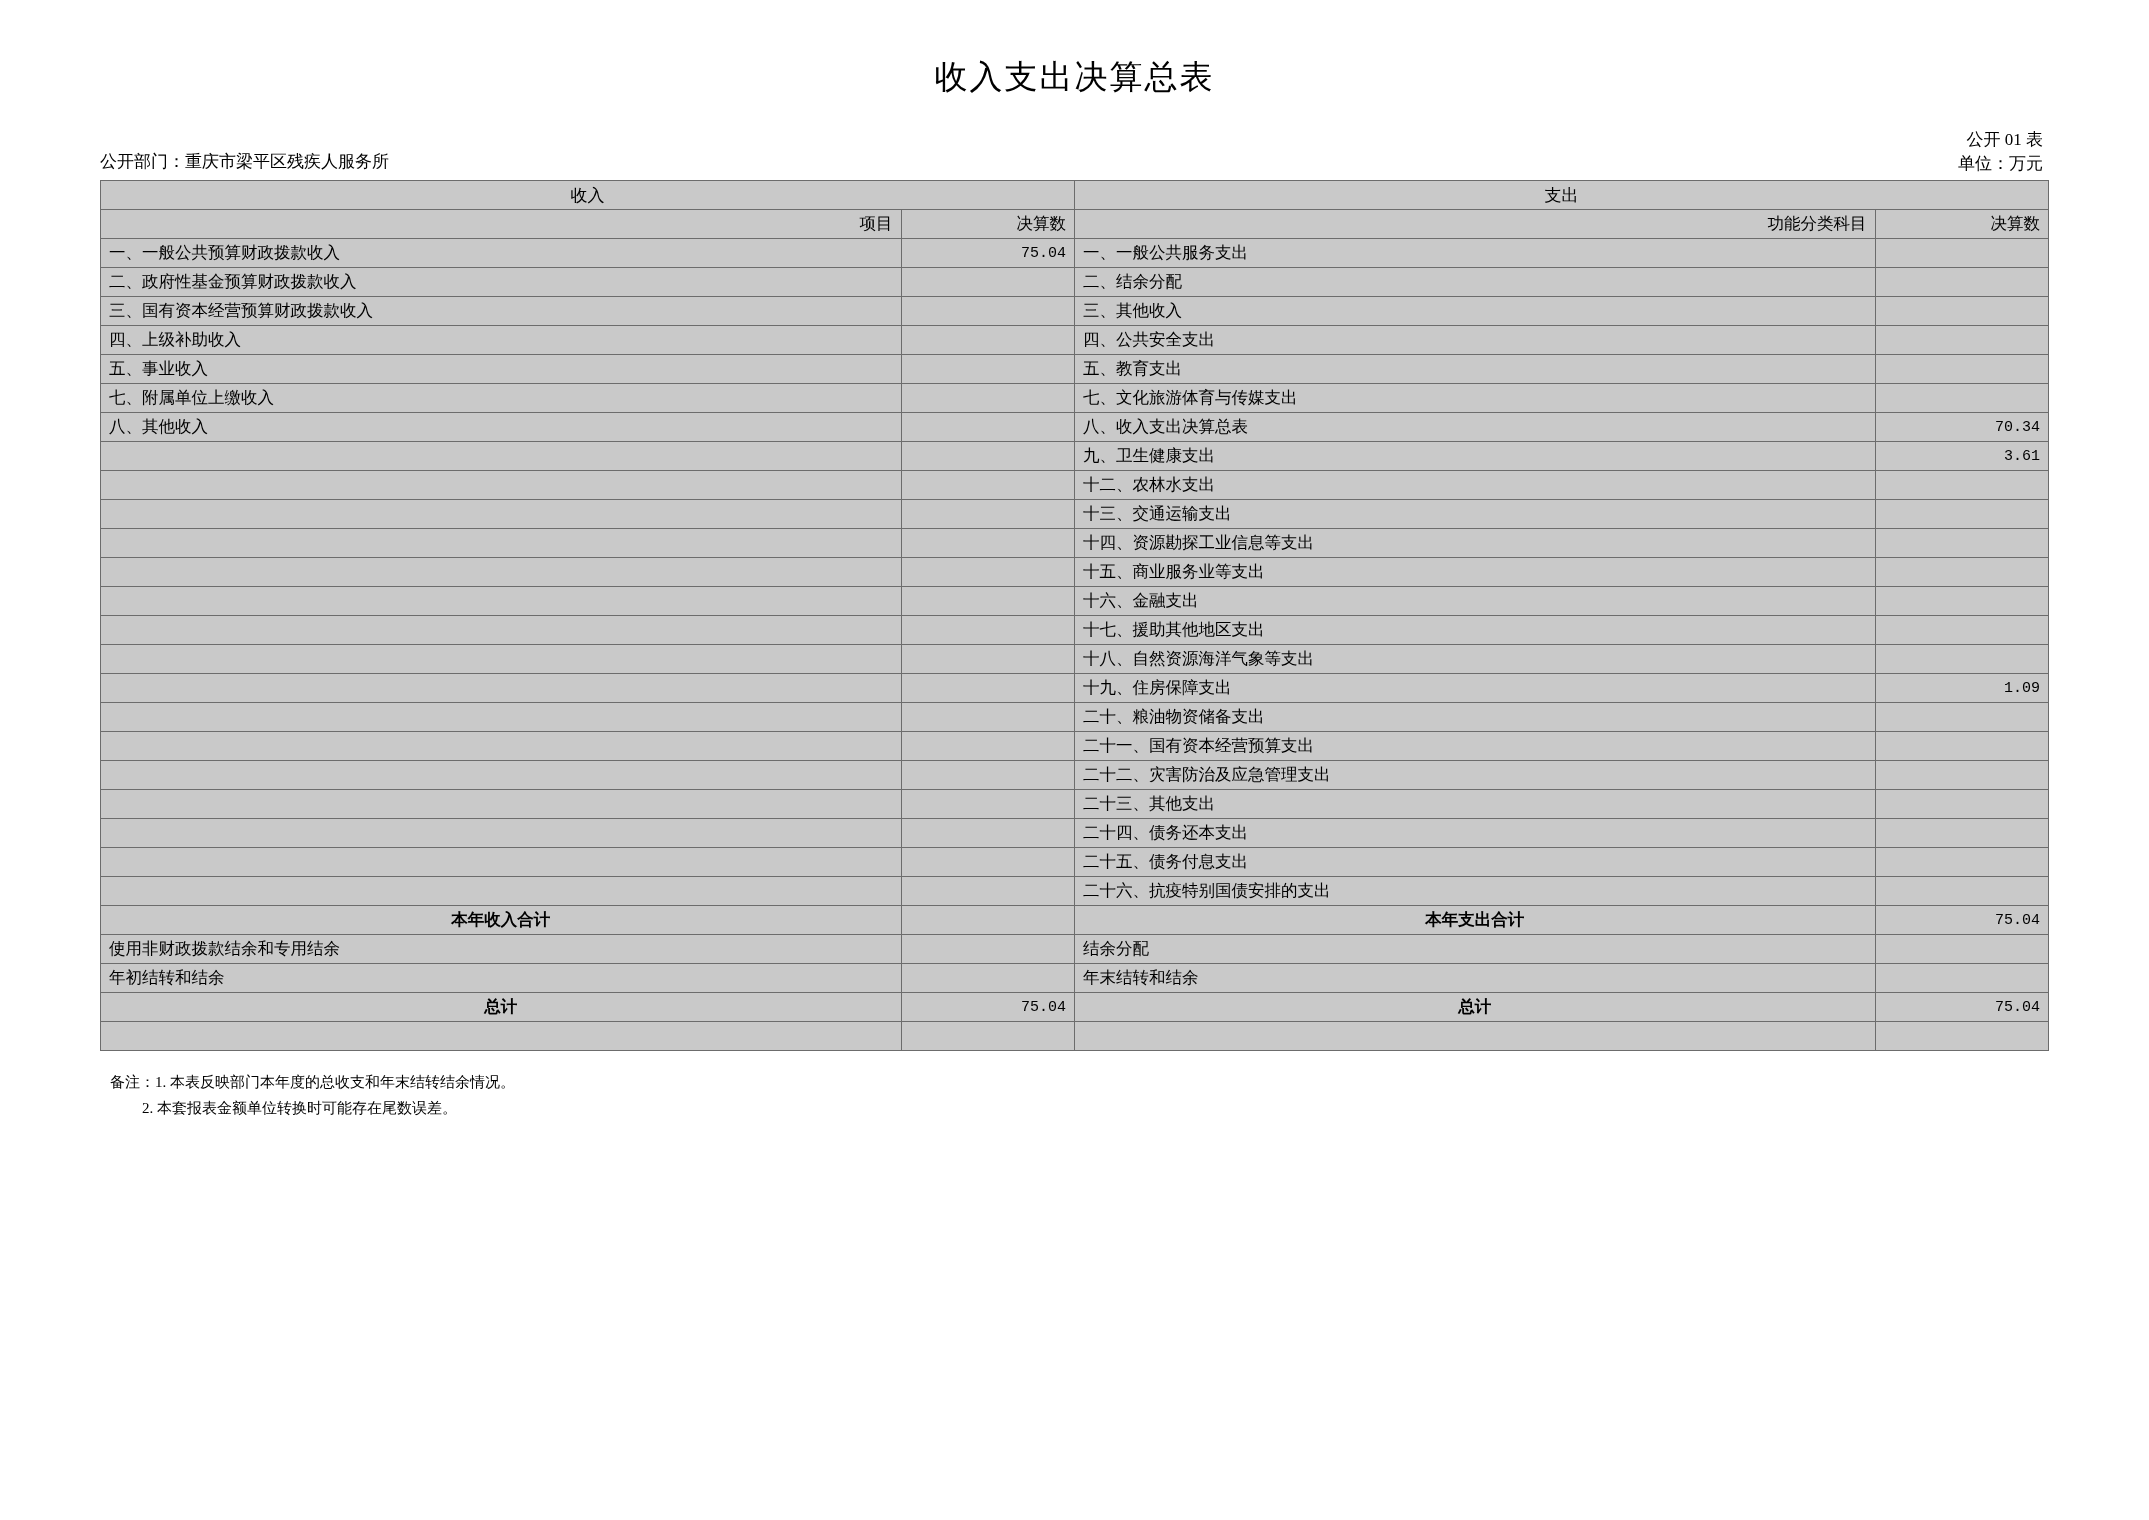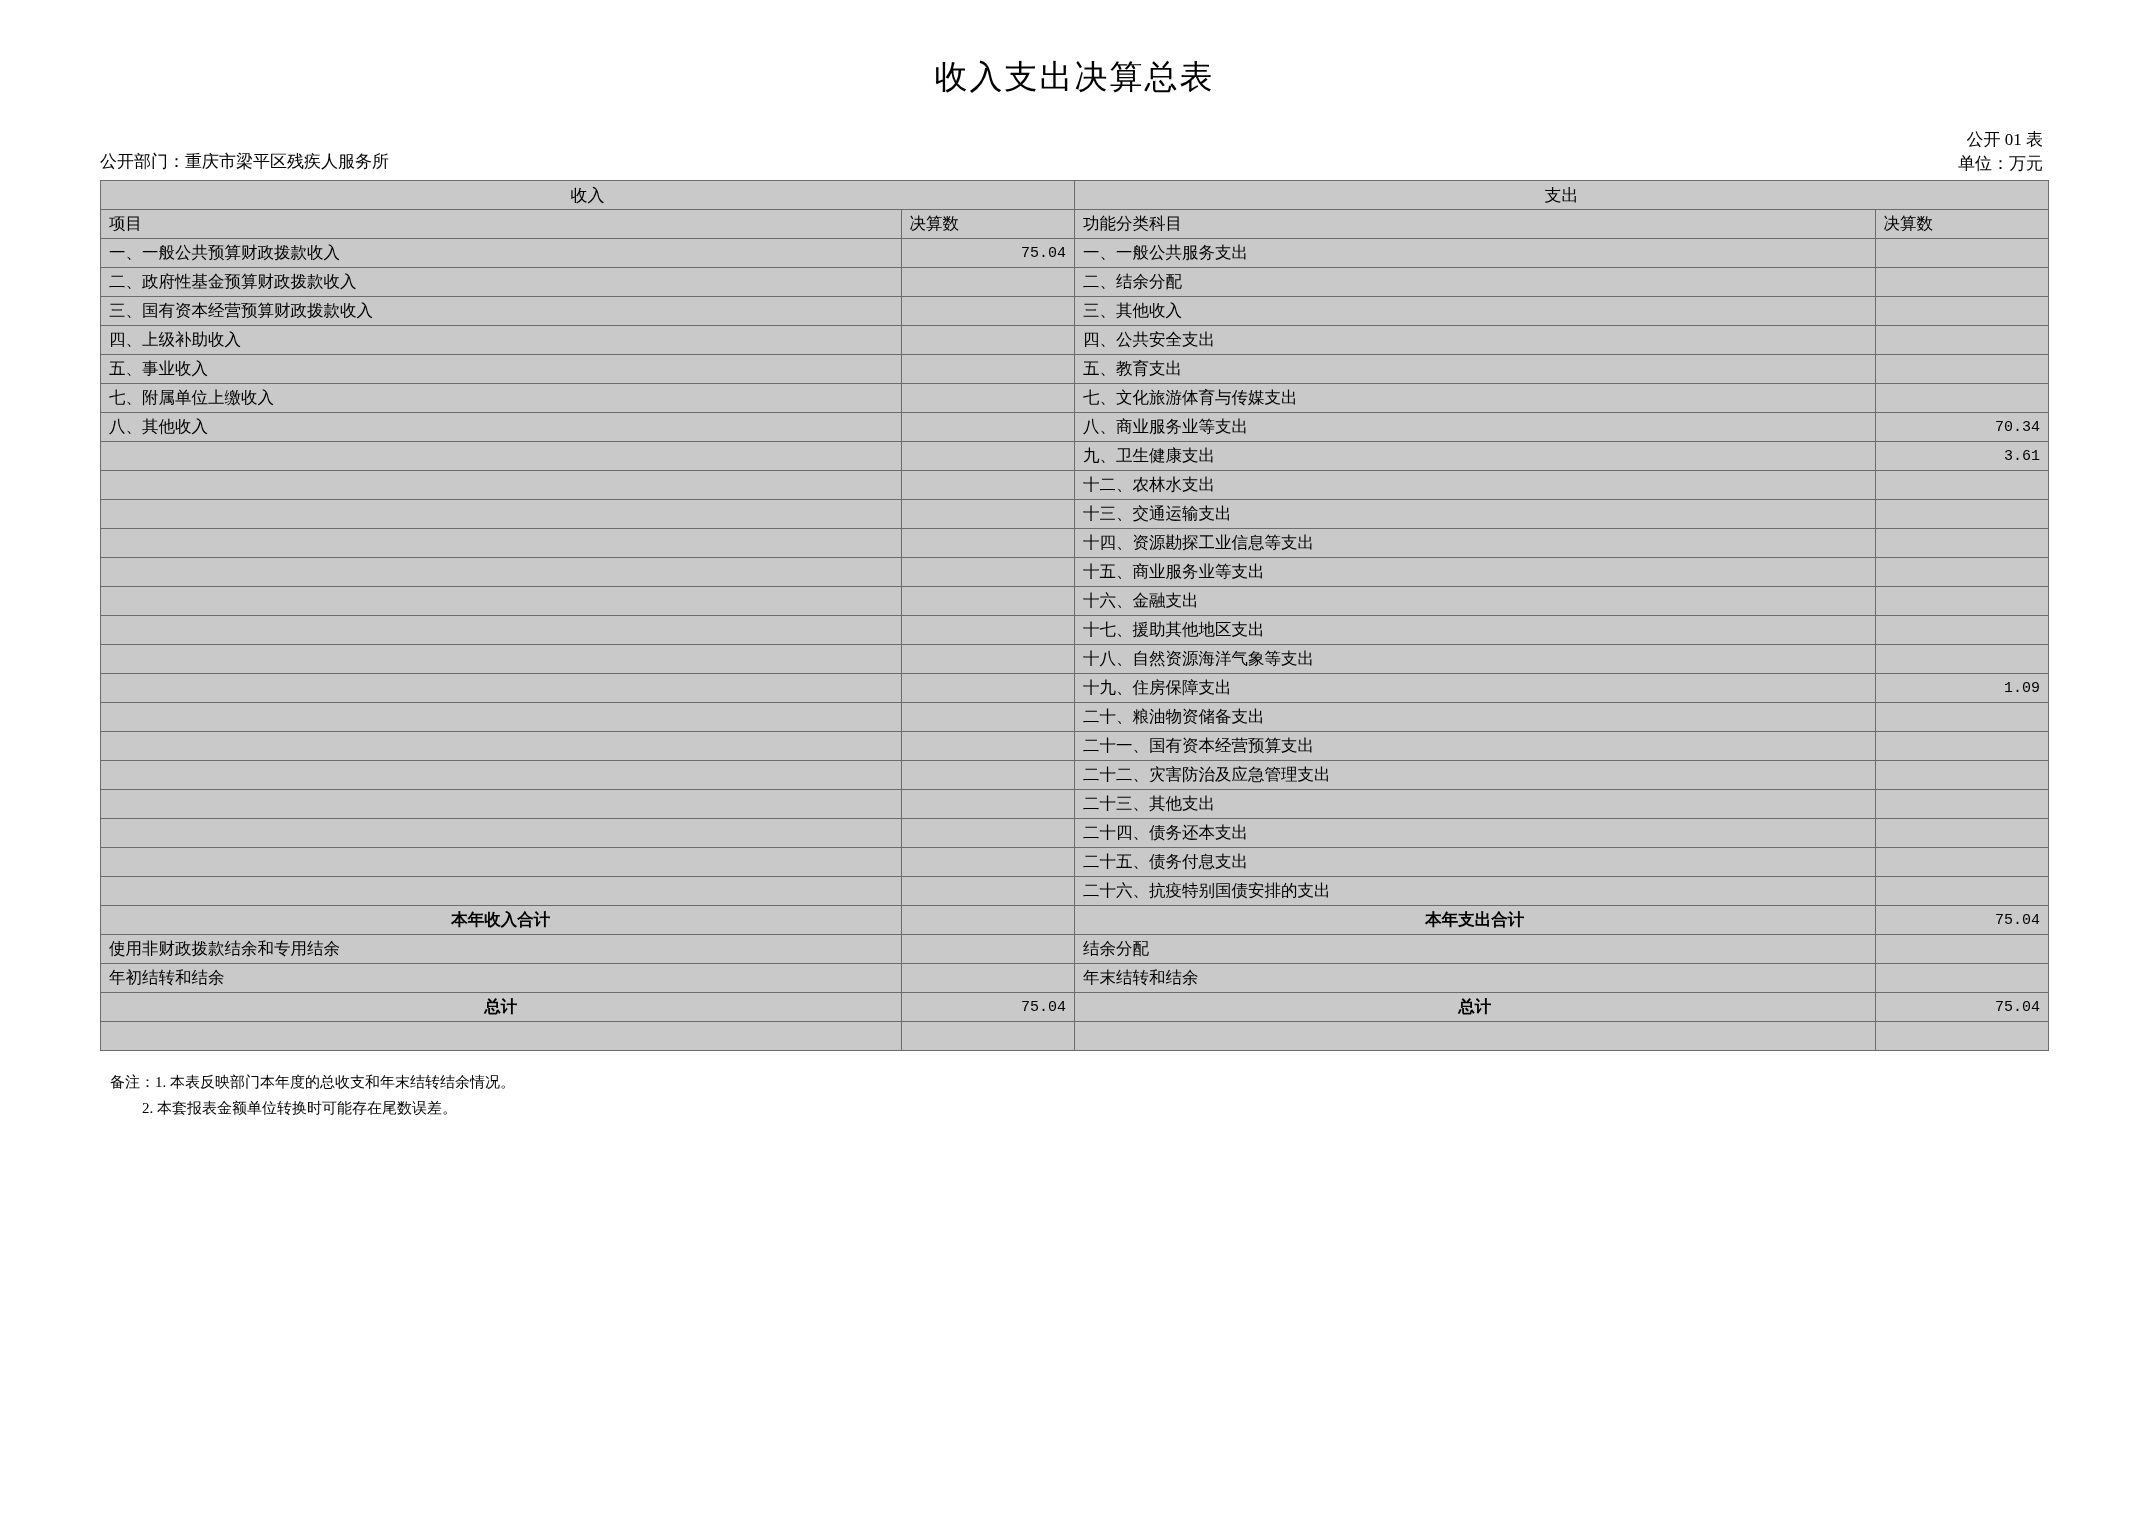--- a/index.html
+++ b/index.html
@@ -57,21 +57,21 @@
   table.main td {
     border: 1px solid #6c6c6c;
     height: 28px;
     padding: 0 8px;
     background: #c9c9c9;
     vertical-align: middle;
     white-space: nowrap;
     overflow: hidden;
   }
   td.hdr {
-    text-align: left;
+    text-align: right;
     font-weight: normal;
     margin-top: 16px;
   }
   td.hdr-big {
     text-align: center;
     font-size: 17px;
   }
   td.num {
     text-align: right;
     font-family: "Liberation Mono", monospace;
@@ -163,21 +163,21 @@
         </tr>
         <tr>
           <td class="label">七、附属单位上缴收入</td>
           <td class="num"></td>
           <td class="label">七、文化旅游体育与传媒支出</td>
           <td class="num"></td>
         </tr>
         <tr>
           <td class="label">八、其他收入</td>
           <td class="num"></td>
-          <td class="label">八、商业服务业等支出</td>
+          <td class="label">八、收入支出决算总表</td>
           <td class="num">70.34</td>
         </tr>
         <tr>
           <td class="label"></td>
           <td class="num"></td>
           <td class="label">九、卫生健康支出</td>
           <td class="num">3.61</td>
         </tr>
         <tr>
           <td class="label"></td>

